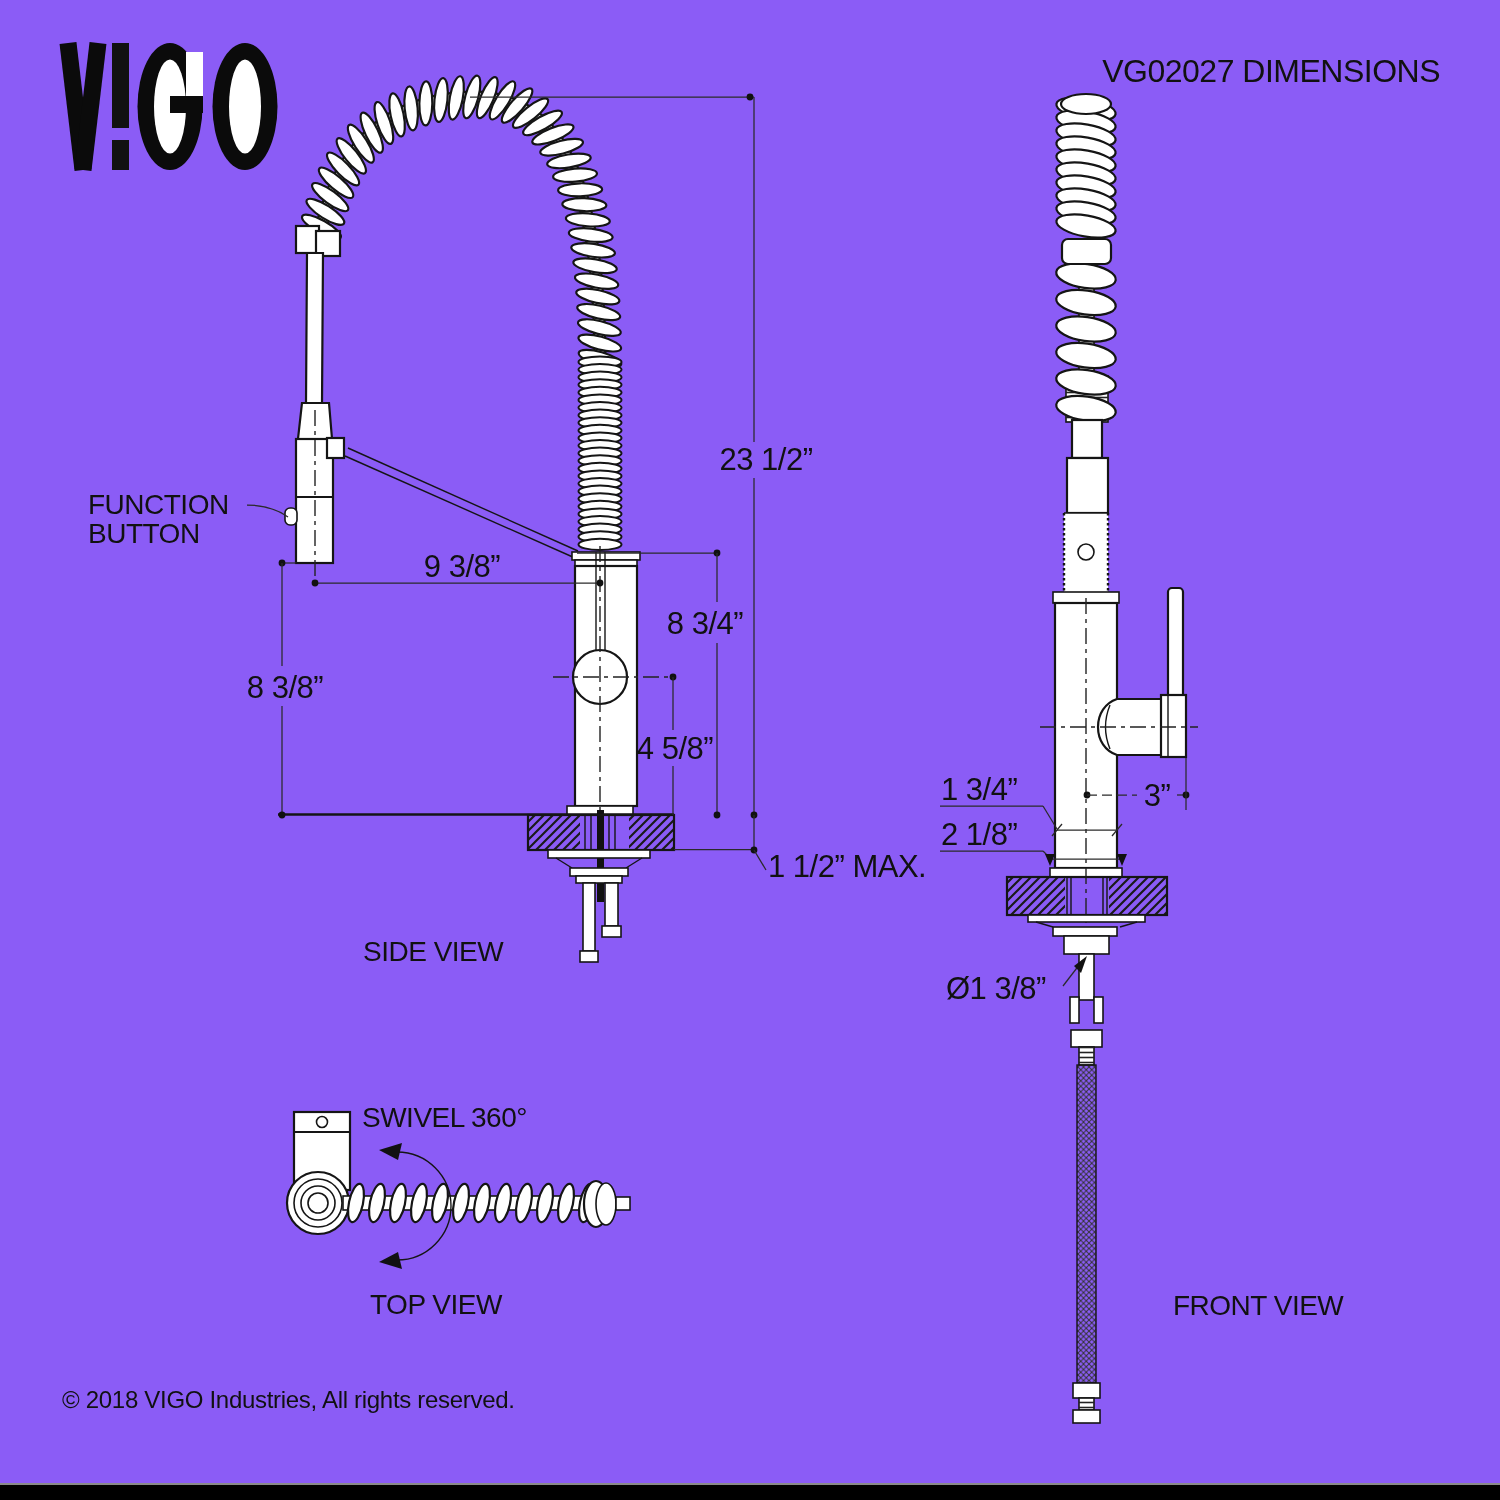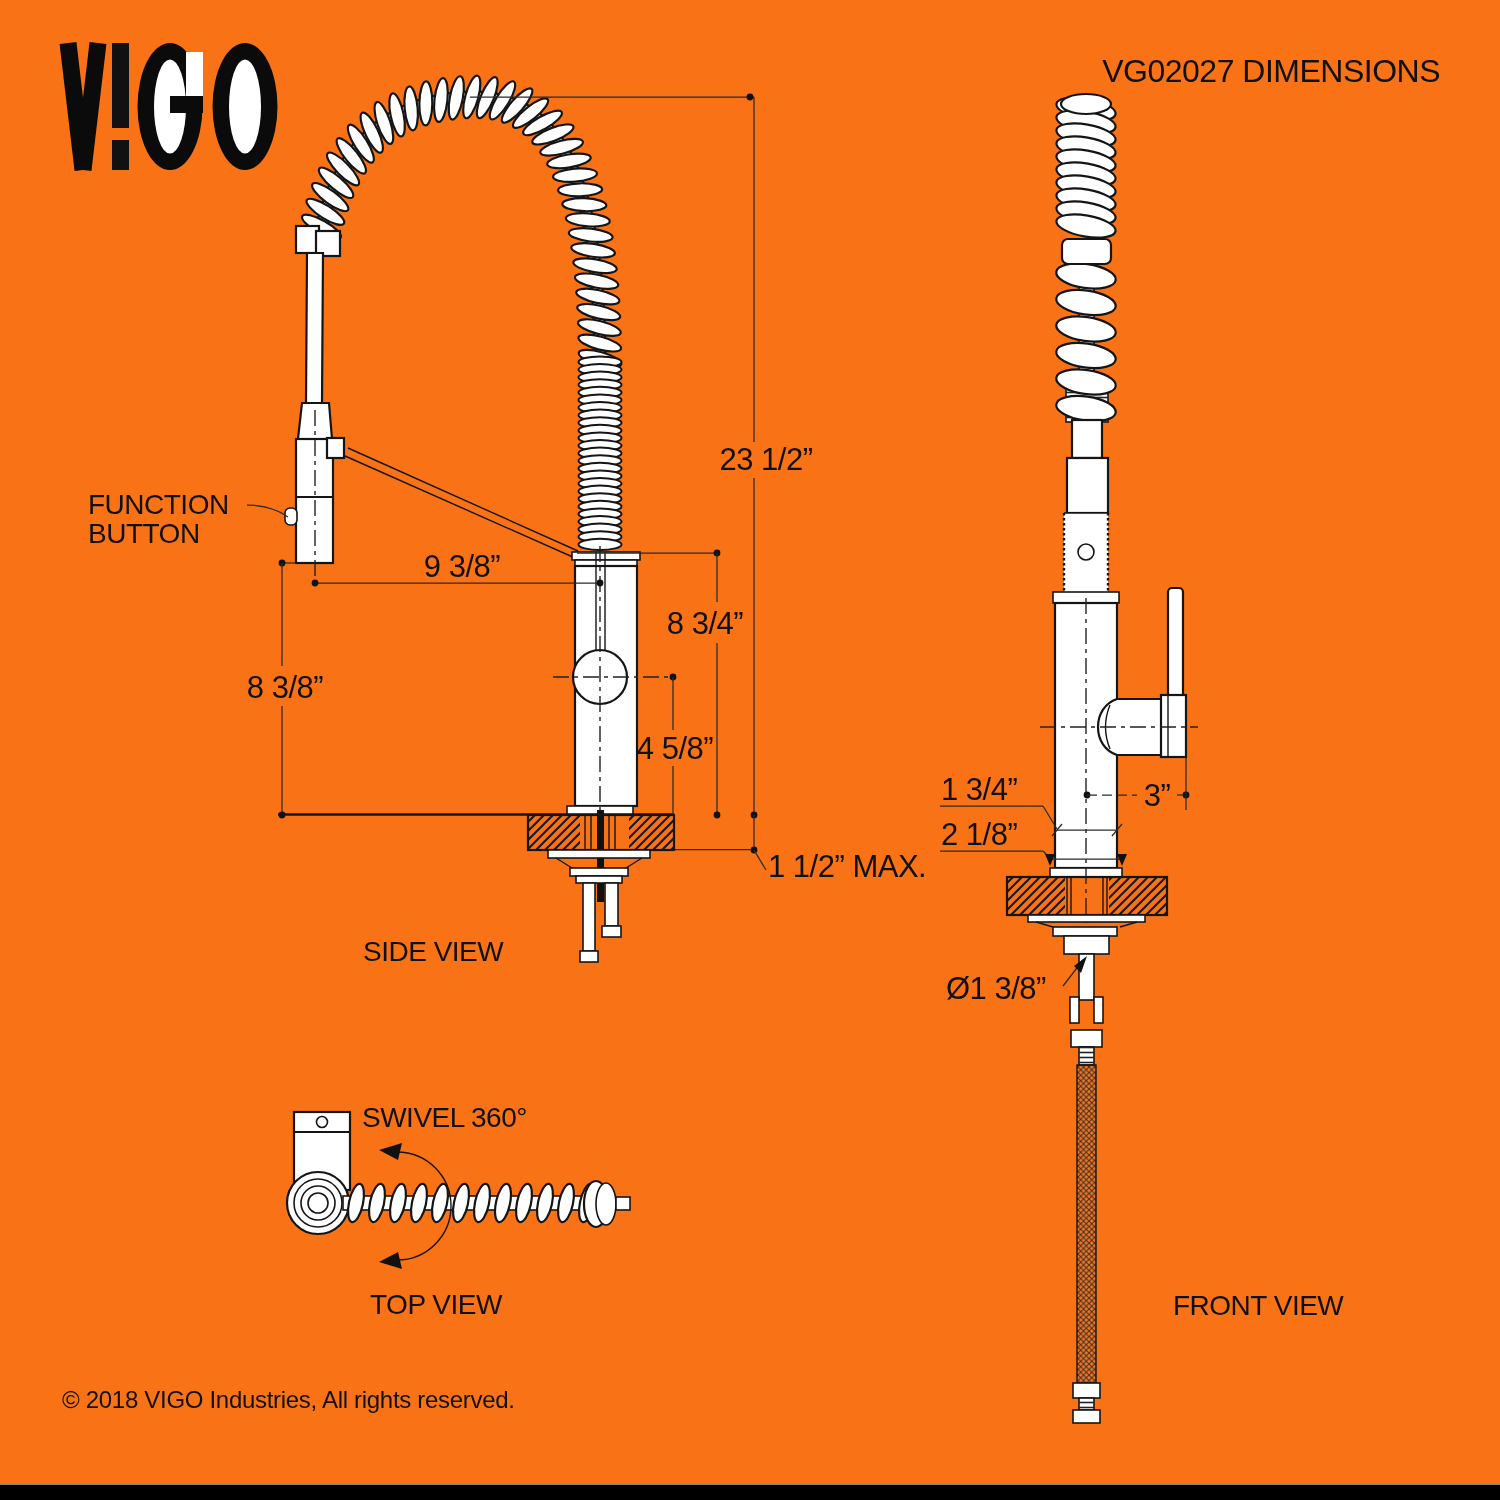--- a/index.html
+++ b/index.html
@@ -1,16 +1,16 @@
 <!DOCTYPE html>
 <html><head>
 <meta charset="utf-8">
 <style>
   html,body{margin:0;padding:0;background:#fff;}
-  #stage{position:relative;width:1500px;height:1500px;background:#f97316;overflow:hidden;
+  #stage{position:relative;width:1500px;height:1500px;background:#8b5cf6;overflow:hidden;
          font-family:"Liberation Sans","DejaVu Sans",sans-serif;}
   svg{position:absolute;left:0;top:0;}
   .txt{font-family:"Liberation Sans","DejaVu Sans",sans-serif;fill:#111;}
   .dimtxt{font-size:31px;letter-spacing:-0.5px;}
   .captxt{font-size:28px;letter-spacing:-0.5px;}
   .titletxt{font-size:32px;letter-spacing:-0.5px;}
   .copytxt{font-size:24px;letter-spacing:-0.3px;}
   .ol{fill:#fff;stroke:#151515;stroke-width:2.2;}
   .olthin{fill:#fff;stroke:#151515;stroke-width:1.6;}
   .ln{stroke:#151515;stroke-width:2.2;fill:none;}

